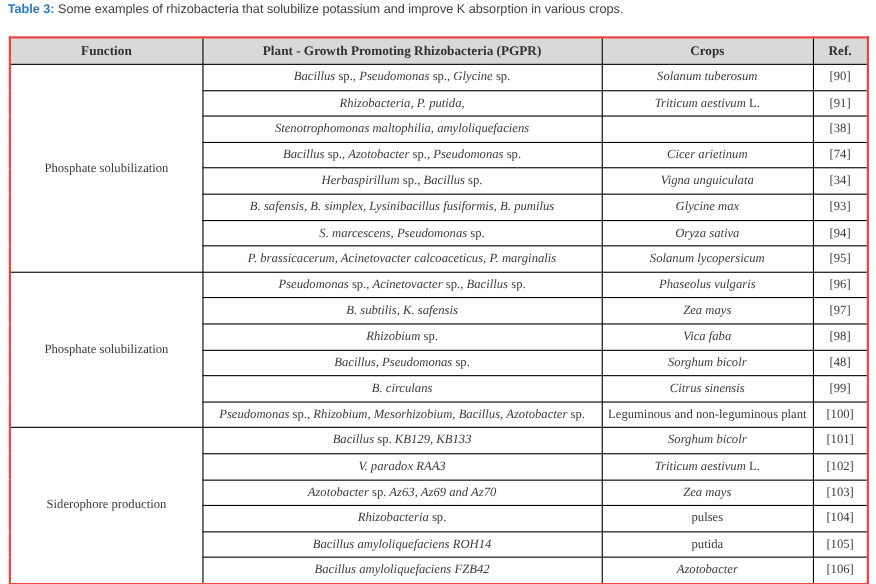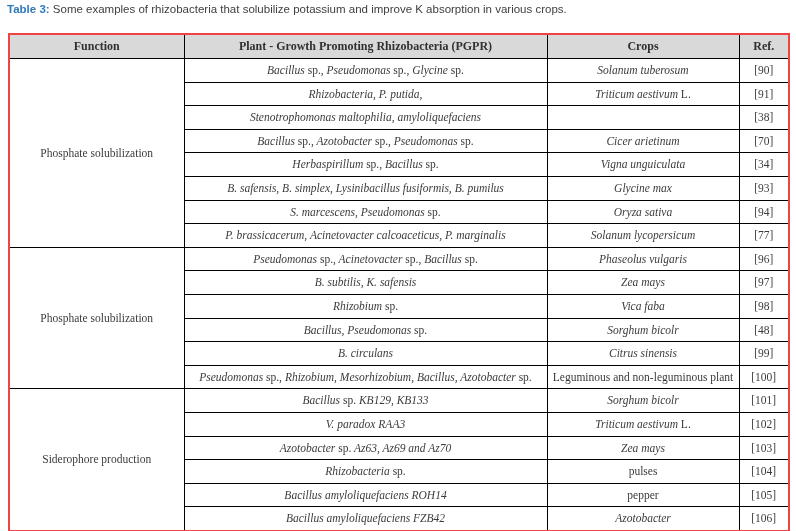--- a/index.html
+++ b/index.html
@@ -97,41 +97,41 @@
           <td>[91]</td>
         </tr>
         <tr>
           <td class="sci"><span>Stenotrophomonas</span> <span>maltophilia,</span> <span>amyloliquefaciens</span> </td>
           <td></td>
           <td>[38]</td>
         </tr>
         <tr>
           <td class="sci"><span>Bacillus</span> <span class="up">sp.,</span> <span>Azotobacter</span> <span class="up">sp.,</span> <span>Pseudomonas</span> <span class="up">sp.</span> </td>
           <td class="sci"><span>Cicer</span> <span>arietinum</span> </td>
-          <td>[70]</td>
+          <td>[74]</td>
         </tr>
         <tr>
           <td class="sci"><span>Herbaspirillum</span> <span class="up">sp.,</span> <span>Bacillus</span> <span class="up">sp.</span> </td>
           <td class="sci"><span>Vigna</span> <span>unguiculata</span> </td>
           <td>[34]</td>
         </tr>
         <tr>
           <td class="sci"><span>B.</span> <span>safensis,</span> <span>B.</span> <span>simplex,</span> <span>Lysinibacillus</span> <span>fusiformis,</span> <span>B.</span> <span>pumilus</span> </td>
           <td class="sci"><span>Glycine</span> <span>max</span> </td>
           <td>[93]</td>
         </tr>
         <tr>
           <td class="sci"><span>S.</span> <span>marcescens,</span> <span>Pseudomonas</span> <span class="up">sp.</span> </td>
           <td class="sci"><span>Oryza</span> <span>sativa</span> </td>
           <td>[94]</td>
         </tr>
         <tr>
           <td class="sci"><span>P.</span> <span>brassicacerum,</span> <span>Acinetovacter</span> <span>calcoaceticus,</span> <span>P.</span> <span>marginalis</span> </td>
           <td class="sci"><span>Solanum</span> <span>lycopersicum</span> </td>
-          <td>[77]</td>
+          <td>[95]</td>
         </tr>
         <tr>
           <td class="fn" rowspan="6">Phosphate solubilization</td>
           <td class="sci"><span>Pseudomonas</span> <span class="up">sp.,</span> <span>Acinetovacter</span> <span class="up">sp.,</span> <span>Bacillus</span> <span class="up">sp.</span> </td>
           <td class="sci"><span>Phaseolus</span> <span>vulgaris</span> </td>
           <td>[96]</td>
         </tr>
         <tr>
           <td class="sci"><span>B.</span> <span>subtilis,</span> <span>K.</span> <span>safensis</span> </td>
           <td class="sci"><span>Zea</span> <span>mays</span> </td>
@@ -173,21 +173,21 @@
           <td class="sci"><span>Zea</span> <span>mays</span> </td>
           <td>[103]</td>
         </tr>
         <tr>
           <td class="sci"><span>Rhizobacteria</span> <span class="up">sp.</span> </td>
           <td>pulses</td>
           <td>[104]</td>
         </tr>
         <tr>
           <td class="sci"><span>Bacillus</span> <span>amyloliquefaciens</span> <span>ROH14</span> </td>
-          <td>pepper</td>
+          <td>putida</td>
           <td>[105]</td>
         </tr>
         <tr>
           <td class="sci"><span>Bacillus</span> <span>amyloliquefaciens</span> <span>FZB42</span> </td>
           <td class="sci"><span>Azotobacter</span> </td>
           <td>[106]</td>
         </tr>
       </tbody>
   </table>
 

